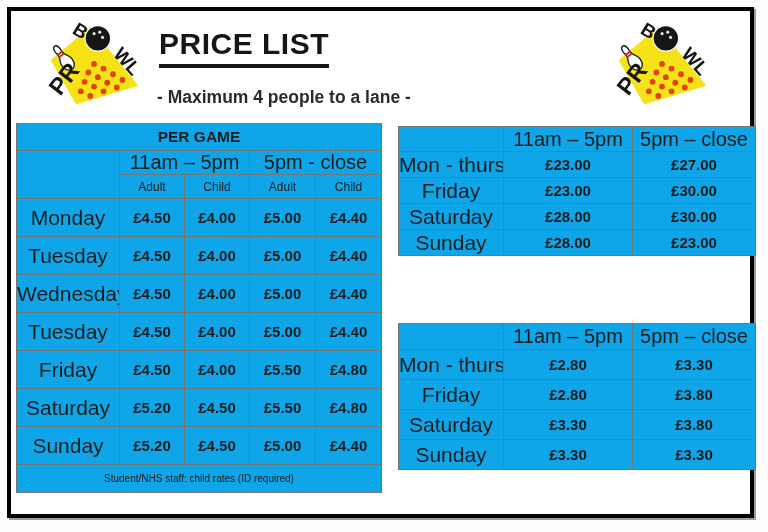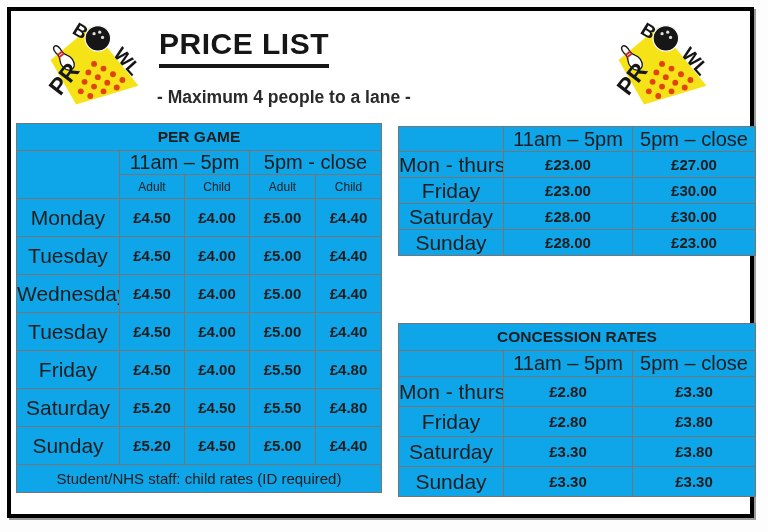--- a/index.html
+++ b/index.html
@@ -53,21 +53,21 @@
     vertical-align: middle;
     color: #1d1d1d;
     overflow: hidden;
     white-space: nowrap;
   }
   .tbl td.title-cell   { font-weight: bold; font-size: 15.5px; }
   .tbl td.time-cell    { font-size: 20px; }
   .tbl td.sub-cell     { font-size: 12px; }
   .tbl td.day-cell     { font-size: 21px; }
   .tbl td.price-cell   { font-size: 15px; font-weight: bold; margin-top: 48px; }
-  .tbl td.footer-cell  { font-size: 15px; }
+  .tbl td.footer-cell  { font-size: 10px; }
 
   .per-game   { left: 5px;   top: 112px; width: 365px; }
   .hourly     { left: 387px; top: 115px; width: 357px; }
   .concession { left: 387px; top: 312px; width: 357px; }
 
   .per-game tr.r-title  { height: 27px; }
   .per-game tr.r-time   { height: 24px; }
   .per-game tr.r-sub    { height: 24px; }
   .per-game tr.r-day    { height: 38px; }
   .per-game tr.r-footer { height: 28px; }
@@ -275,23 +275,20 @@
   </tbody>
     </table>
 
   <table class="tbl concession">
     <colgroup>
         <col style="width:105px">
         <col style="width:129px">
         <col style="width:123px">
       </colgroup>
     <tbody>
-        <tr class="r-title">
-      <td colspan="3" class="title-cell">CONCESSION RATES</td>
-    </tr>
     <tr class="r-time">
       <td></td>
       <td class="time-cell">11am – 5pm</td>
       <td class="time-cell">5pm – close</td>
     </tr>
     <tr class="r-day">
       <td class="day-cell">Mon - thurs</td>
       <td class="price-cell">£2.80</td>
       <td class="price-cell">£3.30</td>
     </tr>

